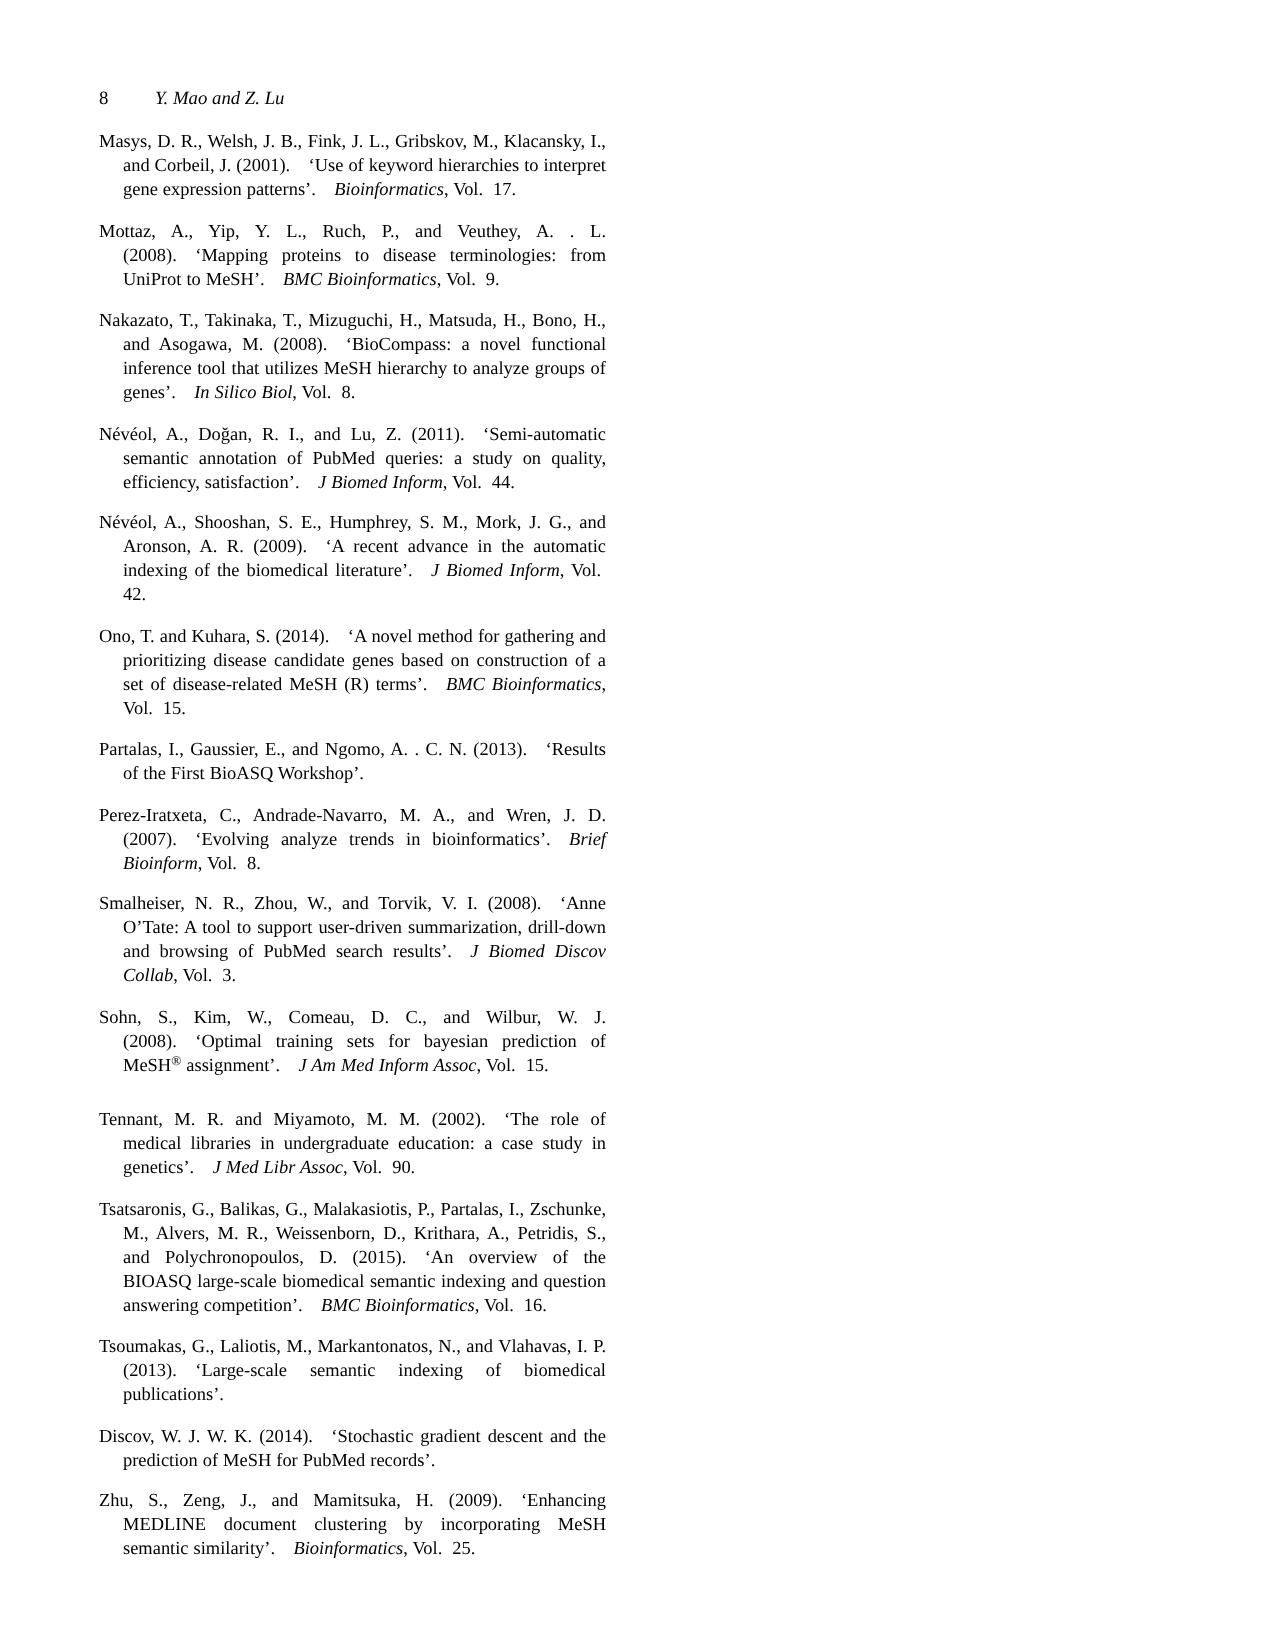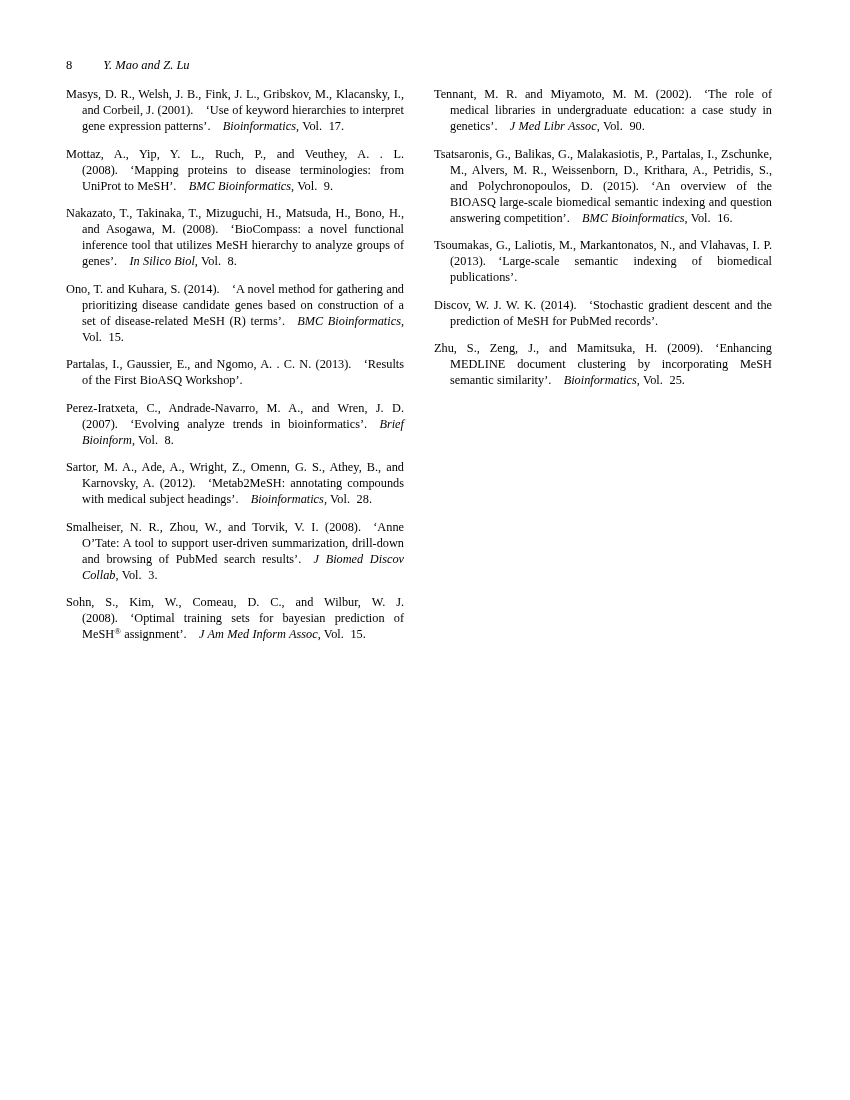--- a/index.html
+++ b/index.html
@@ -39,21 +39,21 @@
   }
 
   
   .columns {
     position: absolute;
     left: 66px;
     top: 86px;
     width: 706px;
     height: 990px;
     display: flex;
-    flex-direction: row;
+    flex-direction: column;
     align-items: flex-start;
     justify-content: space-between;
   }
   .column {
     width: 338px;
     flex: 0 0 338px;
   }
 
   .ref {
     font-size: 12.3px;
@@ -84,24 +84,25 @@
 
   <div class="running-head">
     <span class="folio">8</span><span class="head-title">Y. Mao and Z. Lu</span>
   </div>
 
   <div class="columns" id="columns-root">
   <div class="column">
         <p class="ref"><span>Masys, D. R., Welsh, J. B., Fink, J. L., Gribskov, M., Klacansky, I., and Corbeil, J.</span> <span>(2001).</span> <span>‘Use of keyword hierarchies to interpret gene expression patterns’.</span> <i>Bioinformatics</i><span>, Vol.&nbsp; 17.</span></p>
         <p class="ref"><span>Mottaz, A., Yip, Y. L., Ruch, P., and Veuthey, A. . L.</span> <span>(2008).</span> <span>‘Mapping proteins to disease terminologies: from UniProt to MeSH’.</span> <i>BMC Bioinformatics</i><span>, Vol.&nbsp; 9.</span></p>
         <p class="ref"><span>Nakazato, T., Takinaka, T., Mizuguchi, H., Matsuda, H., Bono, H., and Asogawa, M.</span> <span>(2008).</span> <span>‘BioCompass: a novel functional inference tool that utilizes MeSH hierarchy to analyze groups of genes’.</span> <i>In Silico Biol</i><span>, Vol.&nbsp; 8.</span></p>
+        <p class="ref"><span>Névéol, A., Doğan, R. I., and Lu, Z.</span> <span>(2011).</span> <span>‘Semi-automatic semantic annotation of PubMed queries: a study on quality, efficiency, satisfaction’.</span> <i>J Biomed Inform</i><span>, Vol.&nbsp; 44.</span></p>
+        <p class="ref"><span>Névéol, A., Shooshan, S. E., Humphrey, S. M., Mork, J. G., and Aronson, A. R.</span> <span>(2009).</span> <span>‘A recent advance in the automatic indexing of the biomedical literature’.</span> <i>J Biomed Inform</i><span>, Vol.&nbsp; 42.</span></p>
         <p class="ref"><span>Ono, T. and Kuhara, S.</span> <span>(2014).</span> <span>‘A novel method for gathering and prioritizing disease candidate genes based on construction of a set of disease-related MeSH (R) terms’.</span> <i>BMC Bioinformatics</i><span>, Vol.&nbsp; 15.</span></p>
         <p class="ref"><span>Partalas, I., Gaussier, E., and Ngomo, A. . C. N.</span> <span>(2013).</span> <span>‘Results of the First BioASQ Workshop’.</span></p>
         <p class="ref"><span>Perez-Iratxeta, C., Andrade-Navarro, M. A., and Wren, J. D.</span> <span>(2007).</span> <span>‘Evolving analyze trends in bioinformatics’.</span> <i>Brief Bioinform</i><span>, Vol.&nbsp; 8.</span></p>
-        <p class="ref"><span>Sartor, M. A., Ade, A., Wright, Z., Omenn, G. S., Athey, B., and Karnovsky, A.</span> <span>(2012).</span> <span>‘Metab2MeSH: annotating compounds with medical subject headings’.</span> <i>Bioinformatics</i><span>, Vol.&nbsp; 28.</span></p>
         <p class="ref"><span>Smalheiser, N. R., Zhou, W., and Torvik, V. I.</span> <span>(2008).</span> <span>‘Anne O’Tate: A tool to support user-driven summarization, drill-down and browsing of PubMed search results’.</span> <i>J Biomed Discov Collab</i><span>, Vol.&nbsp; 3.</span></p>
         <p class="ref"><span>Sohn, S., Kim, W., Comeau, D. C., and Wilbur, W. J.</span> <span>(2008).</span> <span>‘Optimal training sets for bayesian prediction of MeSH</span><sup class="reg">®</sup><span> assignment’.</span> <i>J Am Med Inform Assoc</i><span>, Vol.&nbsp; 15.</span></p>
       </div>
       <div class="column">
         <p class="ref"><span>Tennant, M. R. and Miyamoto, M. M.</span> <span>(2002).</span> <span>‘The role of medical libraries in undergraduate education: a case study in genetics’.</span> <i>J Med Libr Assoc</i><span>, Vol.&nbsp; 90.</span></p>
         <p class="ref"><span>Tsatsaronis, G., Balikas, G., Malakasiotis, P., Partalas, I., Zschunke, M., Alvers, M. R., Weissenborn, D., Krithara, A., Petridis, S., and Polychronopoulos, D.</span> <span>(2015).</span> <span>‘An overview of the BIOASQ large-scale biomedical semantic indexing and question answering competition’.</span> <i>BMC Bioinformatics</i><span>, Vol.&nbsp; 16.</span></p>
         <p class="ref"><span>Tsoumakas, G., Laliotis, M., Markantonatos, N., and Vlahavas, I. P.</span> <span>(2013).</span> <span>‘Large-scale semantic indexing of biomedical publications’.</span></p>
         <p class="ref"><span>Discov, W. J. W. K.</span> <span>(2014).</span> <span>‘Stochastic gradient descent and the prediction of MeSH for PubMed records’.</span></p>
         <p class="ref"><span>Zhu, S., Zeng, J., and Mamitsuka, H.</span> <span>(2009).</span> <span>‘Enhancing MEDLINE document clustering by incorporating MeSH semantic similarity’.</span> <i>Bioinformatics</i><span>, Vol.&nbsp; 25.</span></p>
       </div>

